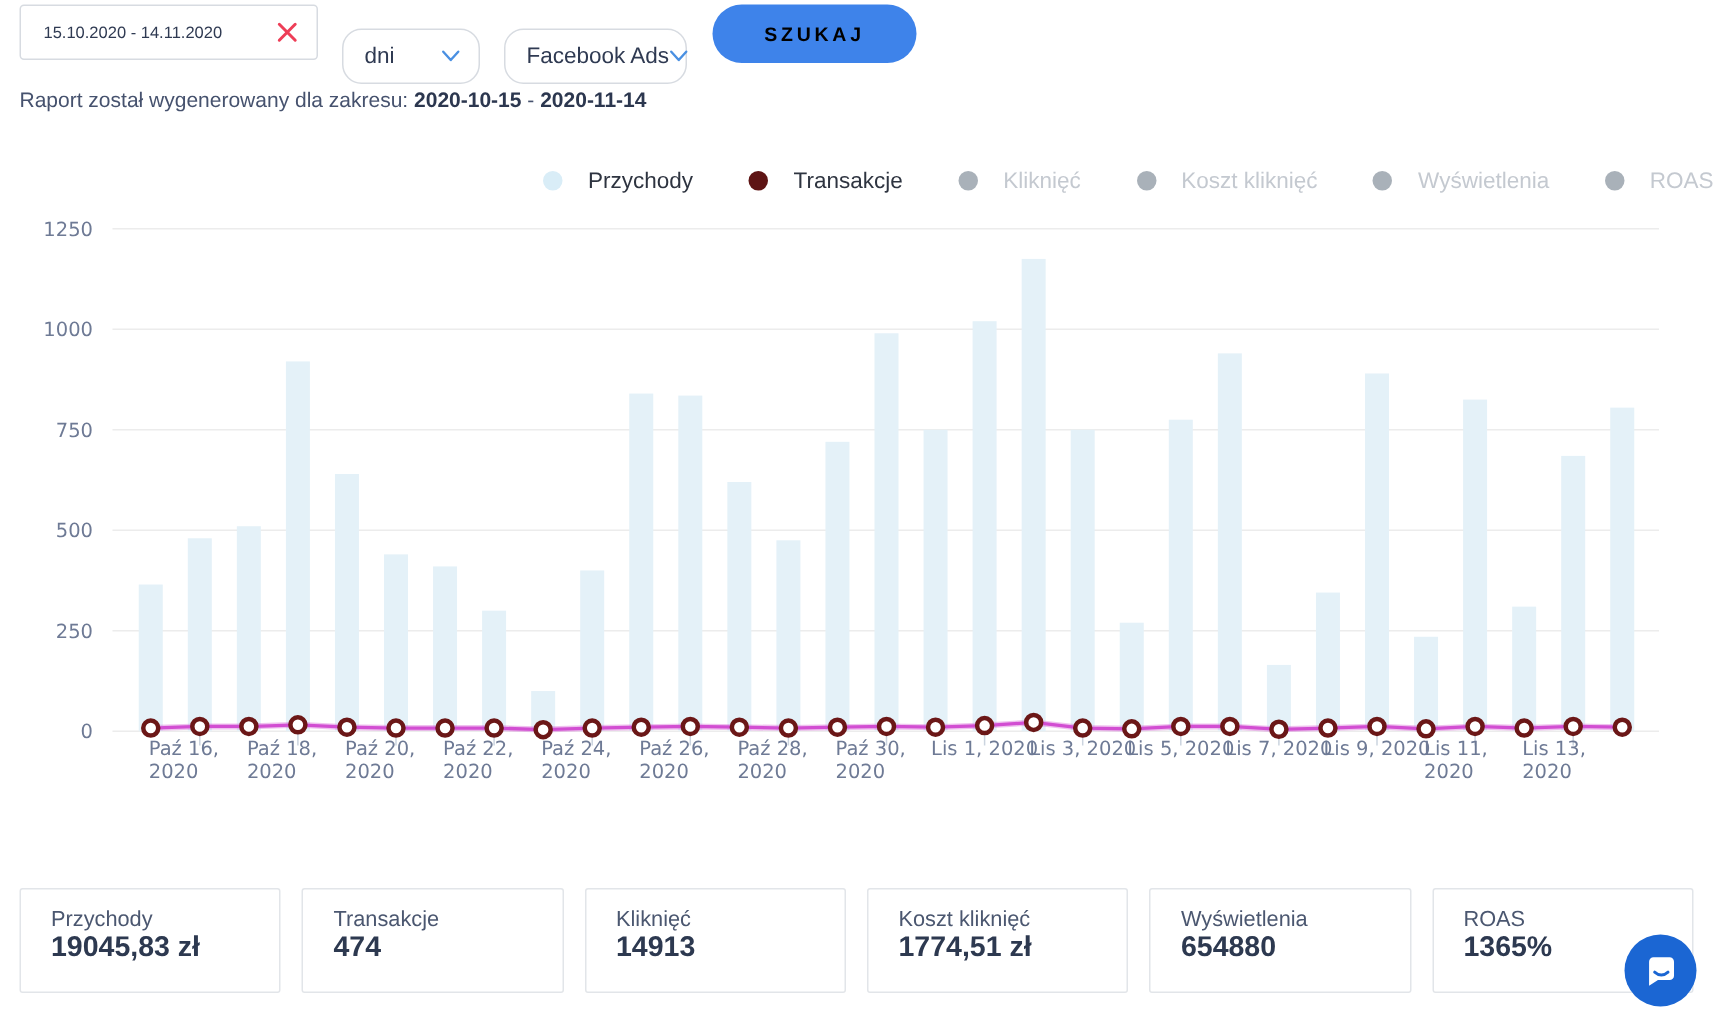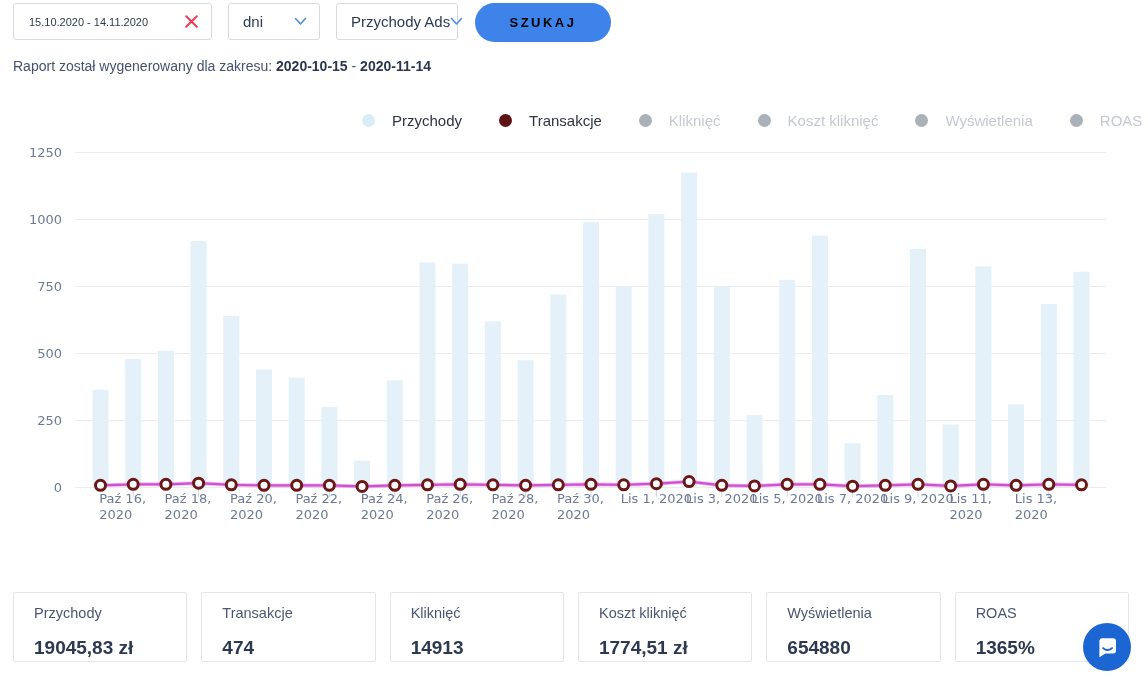--- a/index.html
+++ b/index.html
@@ -6,21 +6,21 @@
   .stage{position:relative;width:1148px;height:680px;background:#fff;overflow:hidden;
          font-family:"Liberation Sans",sans-serif;color:#2f3a52;}
 
   
   .toolbar{position:absolute;left:0;top:0;width:100%;height:46px;}
   .date-input{position:absolute;left:13px;top:3px;width:199px;height:37px;border:1px solid #d7dbe1;
               border-radius:3px;background:#fff;display:flex;align-items:center;box-sizing:border-box;
               padding:0 12px 0 15px;cursor:pointer;}
   .date-input .val{font-size:11px;color:#2f3a52;flex:1;white-space:nowrap;}
   .clear-x{width:15px;height:15px;display:block;flex:0 0 auto;cursor:pointer;}
-  .select{position:absolute;top:3px;height:37px;border:1px solid #d7dbe1;border-radius:3px;background:#fff;
+  .select{position:absolute;top:19px;height:37px;border:1px solid #d7dbe1;border-radius:13px;background:#fff;
           display:flex;align-items:center;box-sizing:border-box;padding:0 12px 0 14px;cursor:pointer;}
   .select .val{font-size:15px;color:#2f3a52;flex:1;white-space:nowrap;}
   .select-interval{left:228px;width:92px;}
   .select-source{left:336px;width:122px;}
   .chev{width:13px;height:9px;display:block;flex:0 0 auto;}
   .search-btn{position:absolute;left:475px;top:3px;width:136px;height:39px;border:none;border-radius:21px;
               background:#3e83ea;color:#000000;font-family:"Liberation Sans",sans-serif;font-size:13px;
               font-weight:700;letter-spacing:2.5px;cursor:pointer;}
 
   
@@ -36,21 +36,21 @@
 
   
   .chart-wrap{position:absolute;left:0;top:140px;width:1148px;height:395px;}
   .chart-wrap svg{display:block;}
 
   
   .cards{position:absolute;left:13px;top:592px;width:1116px;display:flex;gap:14px;}
   .card{flex:1 1 0;height:70px;border:1px solid #e2e5e9;border-radius:2px;background:#fff;
         box-sizing:border-box;padding:12px 20px 0 20px;}
   .card-label{font-size:14.5px;color:#4b5770;}
-  .card-value{font-size:19px;font-weight:700;color:#2d3950;margin-top:16px;}
+  .card-value{font-size:19px;font-weight:700;color:#2d3950;margin-top:0;}
 
   
   .chat-btn{position:absolute;right:17px;bottom:9px;width:48px;height:48px;border-radius:50%;
             background:#1b66d3;border:none;cursor:pointer;display:flex;align-items:center;
             justify-content:center;padding:0;}
   .chat-btn svg{display:block;}
 </style>
 </head>
 <body>
 
@@ -66,21 +66,21 @@
     </div>
 
     <div class="select select-interval">
       <span class="val">dni</span>
       <svg class="chev" viewBox="0 0 13 9">
         <polyline points="1.5,1.5 6.5,7 11.5,1.5" fill="none" stroke="#4a90e2" stroke-width="1.6" stroke-linecap="round" stroke-linejoin="round"></polyline>
       </svg>
     </div>
 
     <div class="select select-source">
-      <span class="val">Przychody Ads</span>
+      <span class="val">Facebook Ads</span>
       <svg class="chev" viewBox="0 0 13 9">
         <polyline points="1.5,1.5 6.5,7 11.5,1.5" fill="none" stroke="#4a90e2" stroke-width="1.6" stroke-linecap="round" stroke-linejoin="round"></polyline>
       </svg>
     </div>
 
     <button class="search-btn">SZUKAJ</button>
   </div>
 
   <div class="report-line">
     <span>Raport został wygenerowany dla zakresu:</span>

